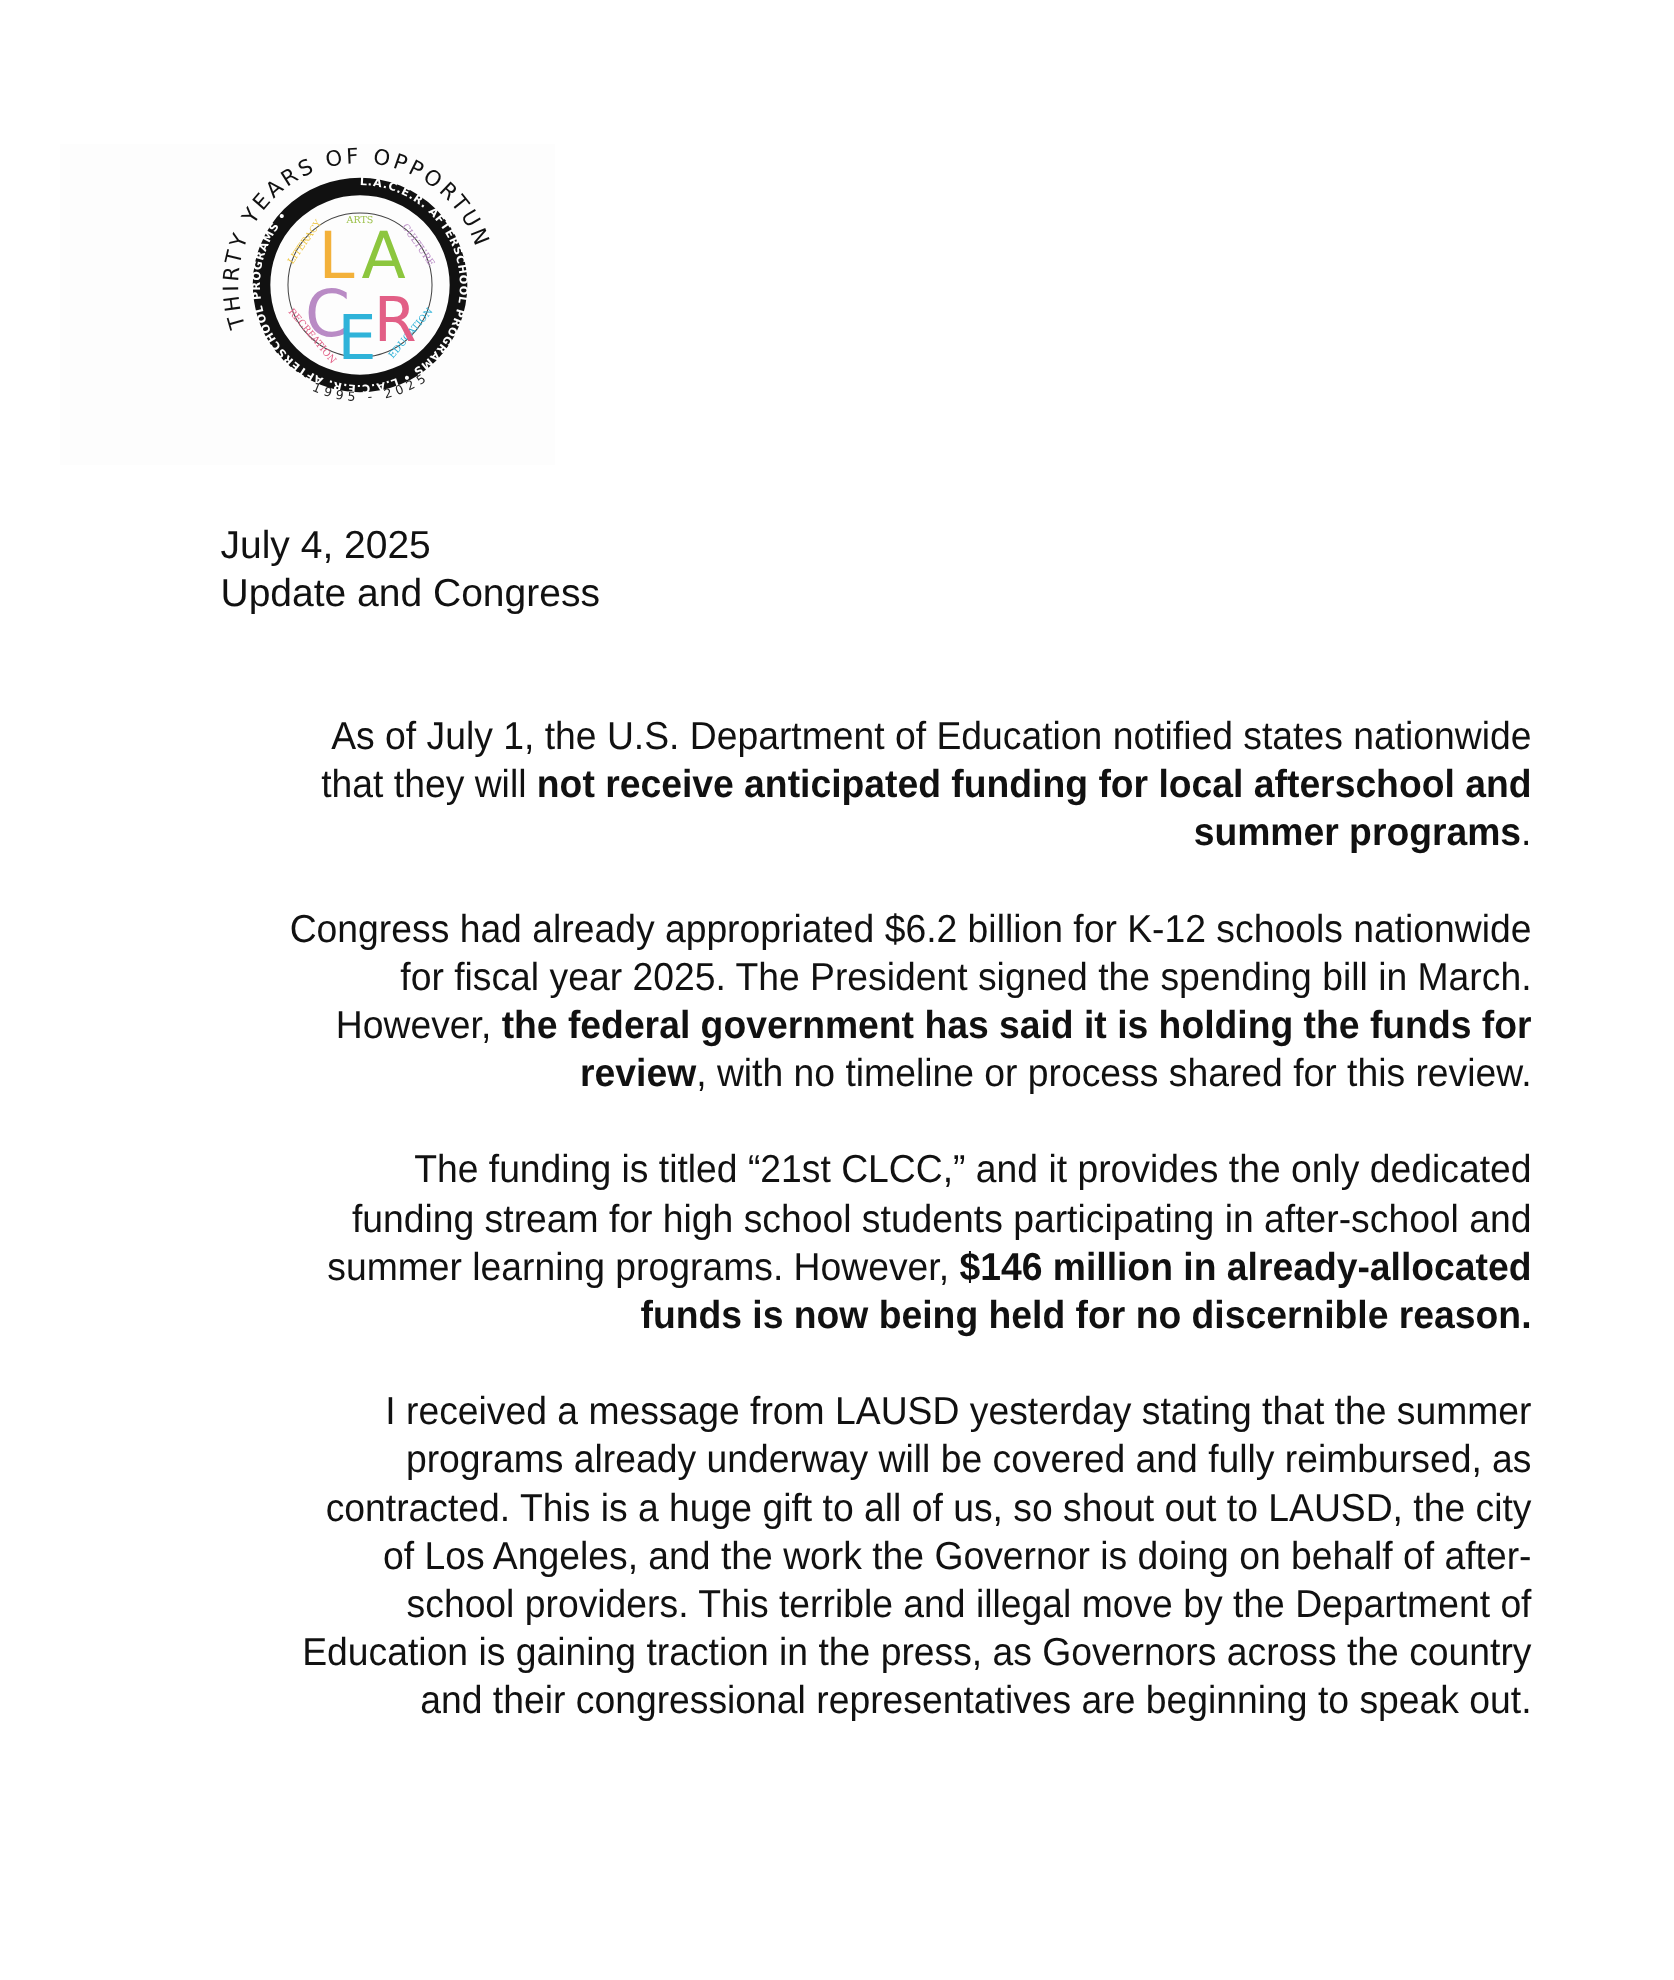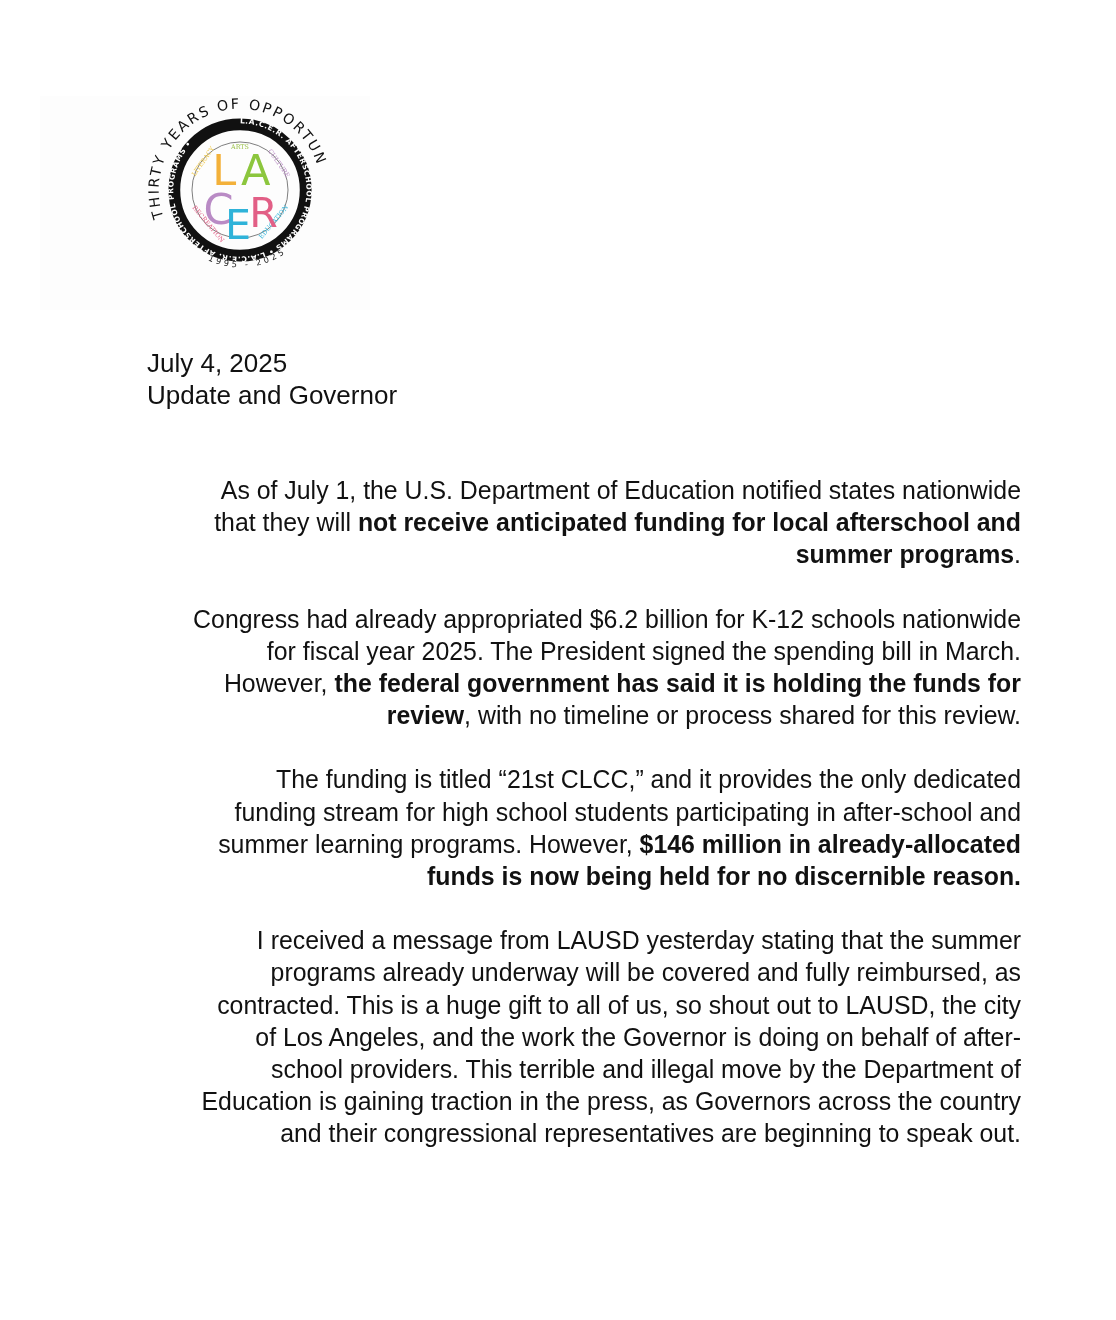--- a/index.html
+++ b/index.html
@@ -49,21 +49,21 @@
       <text x="84" y="95" font-size="44" text-anchor="middle" fill="#f3b13a">L</text>
       <text x="116" y="95" font-size="44" text-anchor="middle" fill="#8cc63e">A</text>
       <text x="78" y="135" font-size="44" text-anchor="middle" fill="#b98bc5">C</text>
       <text x="98" y="150" font-size="42" text-anchor="middle" fill="#2fb3d9">E</text>
       <text x="124" y="138" font-size="42" text-anchor="middle" fill="#e25f86">R</text>
     </g>
 </svg>
 
 <div class="heading">
   <div>July 4, 2025</div>
-  <div>Update and Governor</div>
+  <div>Update and Congress</div>
 </div>
 
 <div class="body-text" id="bodyText">
     <p class="para">
       <span class="line" style="transform: scaleX(0.95625);"><span>As of July 1, the U.S. Department of Education notified states nationwide</span></span>
       <span class="line" style="transform: scaleX(0.95625);"><span>that they will </span><b>not receive anticipated funding for local afterschool and</b></span>
       <span class="line" style="transform: scaleX(0.95625);"><b>summer programs</b><span>.</span></span>
     </p>
     <p class="para">
       <span class="line" style="transform: scaleX(0.95625);"><span>Congress had already appropriated $6.2 billion for K-12 schools nationwide</span></span>

